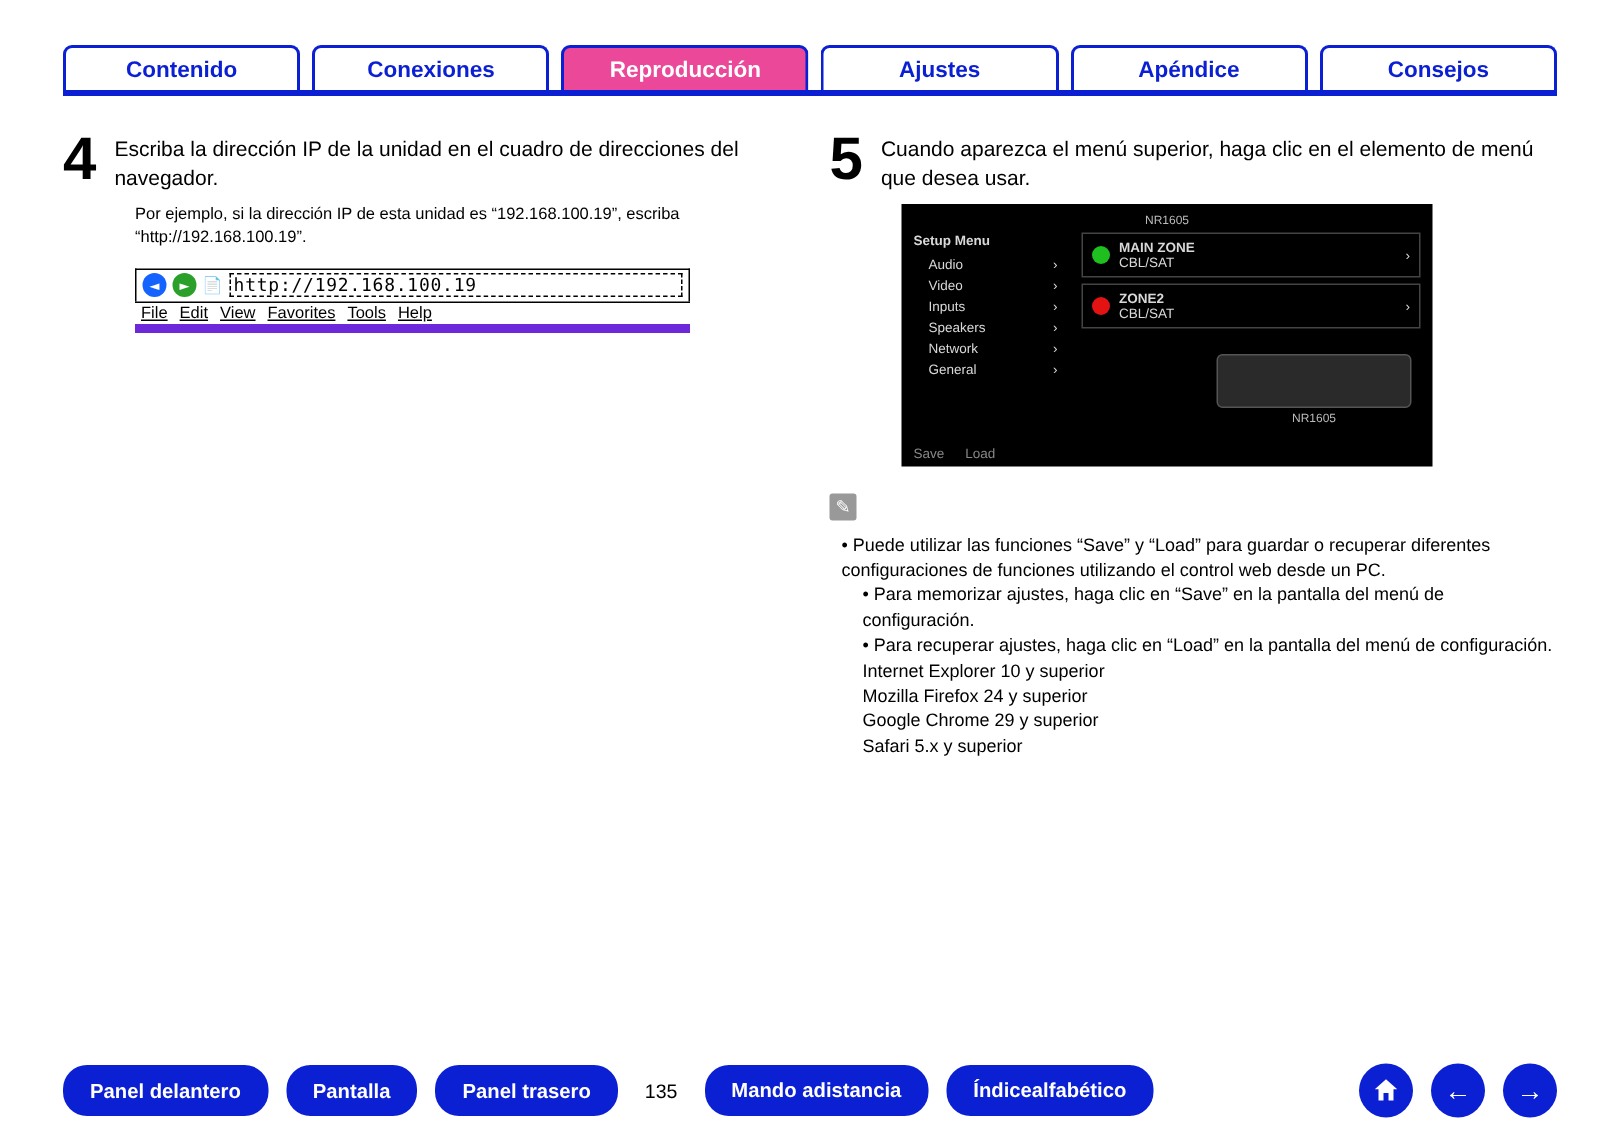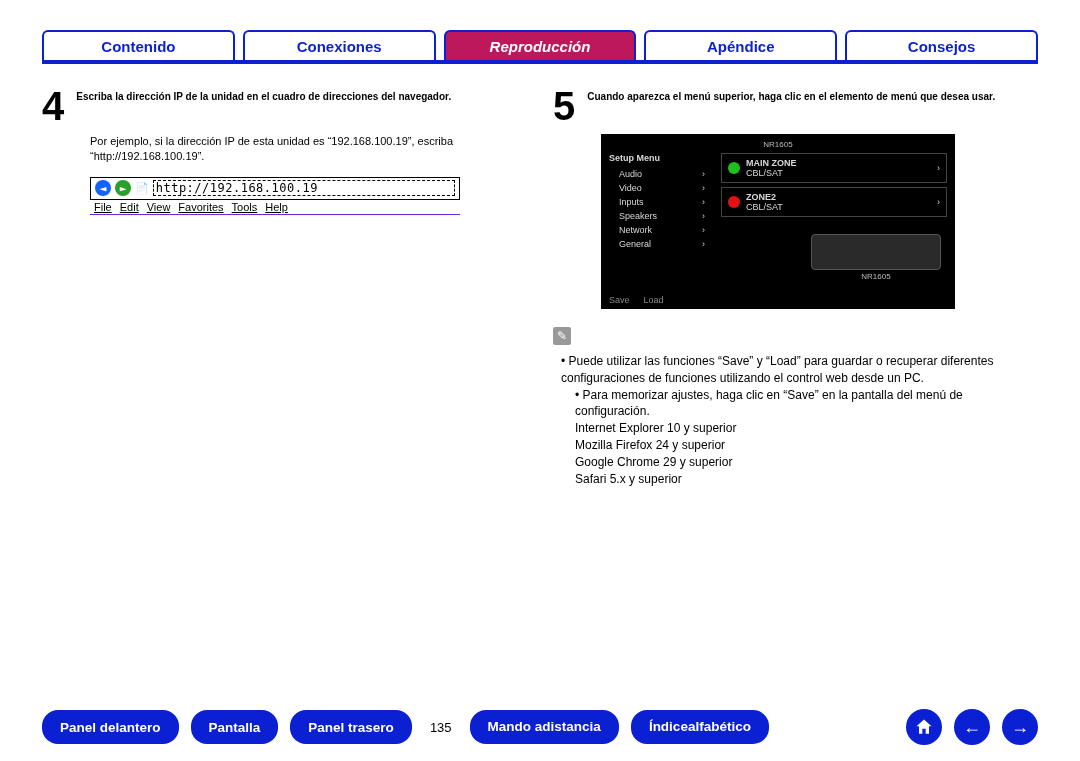--- a/index.html
+++ b/index.html
@@ -31,21 +31,21 @@
     color: #0b1fd3;
     background: #fff;
     border: 2px solid #0b1fd3;
     border-bottom: none;
     border-top-left-radius: 6px;
     border-top-right-radius: 6px;
     cursor: pointer;
     flex: 1;
     text-align: center;
   }
-  .tab.active { background: #be185d; color: #fff; font-style: italic; }
+  .tab.active { background: #ec4899; color: #fff; }
 
   
   .main {
     position: absolute;
     top: 86px; left: 42px; right: 42px; bottom: 80px;
     display: flex;
     gap: 26px;
     font-size: 13px;
   }
   .col { flex: 1; min-width: 0; }
@@ -54,22 +54,22 @@
     display: flex;
     align-items: flex-start;
     gap: 12px;
   }
   .step-num {
     font-size: 40px;
     font-weight: bold;
     line-height: 1;
   }
   .step-title {
-    font-size: 10px;
-    font-weight: bold;
+    font-size: 14px;
+    font-weight: normal;
     line-height: 1.35;
     padding-top: 4px;
   }
   .para {
     margin-top: 8px;
     margin-left: 48px;
     font-size: 11px;
     line-height: 1.4;
   }
 
@@ -90,21 +90,21 @@
     width: 16px; height: 16px; border-radius: 50%;
     background: #1463ff; color: #fff; display: flex;
     align-items: center; justify-content: center; font-size: 11px;
   }
   .bb-row1 .arrow.green { background: #2aa02a; }
   .bb-row1 .addr {
     flex: 1; font-size: 12px; letter-spacing: .5px;
   }
   .bb-row2 {
     display: flex; gap: 8px;
-    border-top: 1px solid #000; border-bottom: 1px solid #6d28d9;
+    border-top: 1px solid #000; border-bottom: 6px solid #6d28d9;
     font-size: 11px; padding: 1px 4px;
   }
   .bb-row2 span { text-decoration: underline; }
 
   
   .bb-row1 .addr.box { border: 1px dashed #000; padding: 0 2px; }
 
   
   .setupshot {
     margin-top: 8px; margin-left: 48px;
@@ -172,20 +172,21 @@
   }
   .spacer { flex: 1; }
 </style>
 </head>
 <body>
 
 <div class="topnav">
   <div class="tab">Contenido</div>
   <div class="tab">Conexiones</div>
   <div class="tab active">Reproducción</div>
+  <div class="tab">Ajustes</div>
   <div class="tab">Apéndice</div>
   <div class="tab">Consejos</div>
 </div>
 
 <div class="main">
 
   <div class="col">
     <div class="step">
       <div class="step-num">4</div>
       <div class="step-title">Escriba la dirección IP de la unidad en el cuadro de direcciones del navegador.</div>
@@ -273,20 +274,21 @@
         <span>Save</span>
         <span>Load</span>
       </div>
     </div>
 
     <div class="note-icon">✎</div>
     <div class="bullets">
       <ul>
         <li class="b1">Puede utilizar las funciones “Save” y “Load” para guardar o recuperar diferentes configuraciones de funciones utilizando el control web desde un PC.</li>
         <li class="b1 sub">Para memorizar ajustes, haga clic en “Save” en la pantalla del menú de configuración.</li>
+        <li class="b1 sub">Para recuperar ajustes, haga clic en “Load” en la pantalla del menú de configuración.</li>
       </ul>
       <div class="lines">
         <div>Internet Explorer 10 y superior</div>
         <div>Mozilla Firefox 24 y superior</div>
         <div>Google Chrome 29 y superior</div>
         <div>Safari 5.x y superior</div>
       </div>
     </div>
   </div>
 </div>

